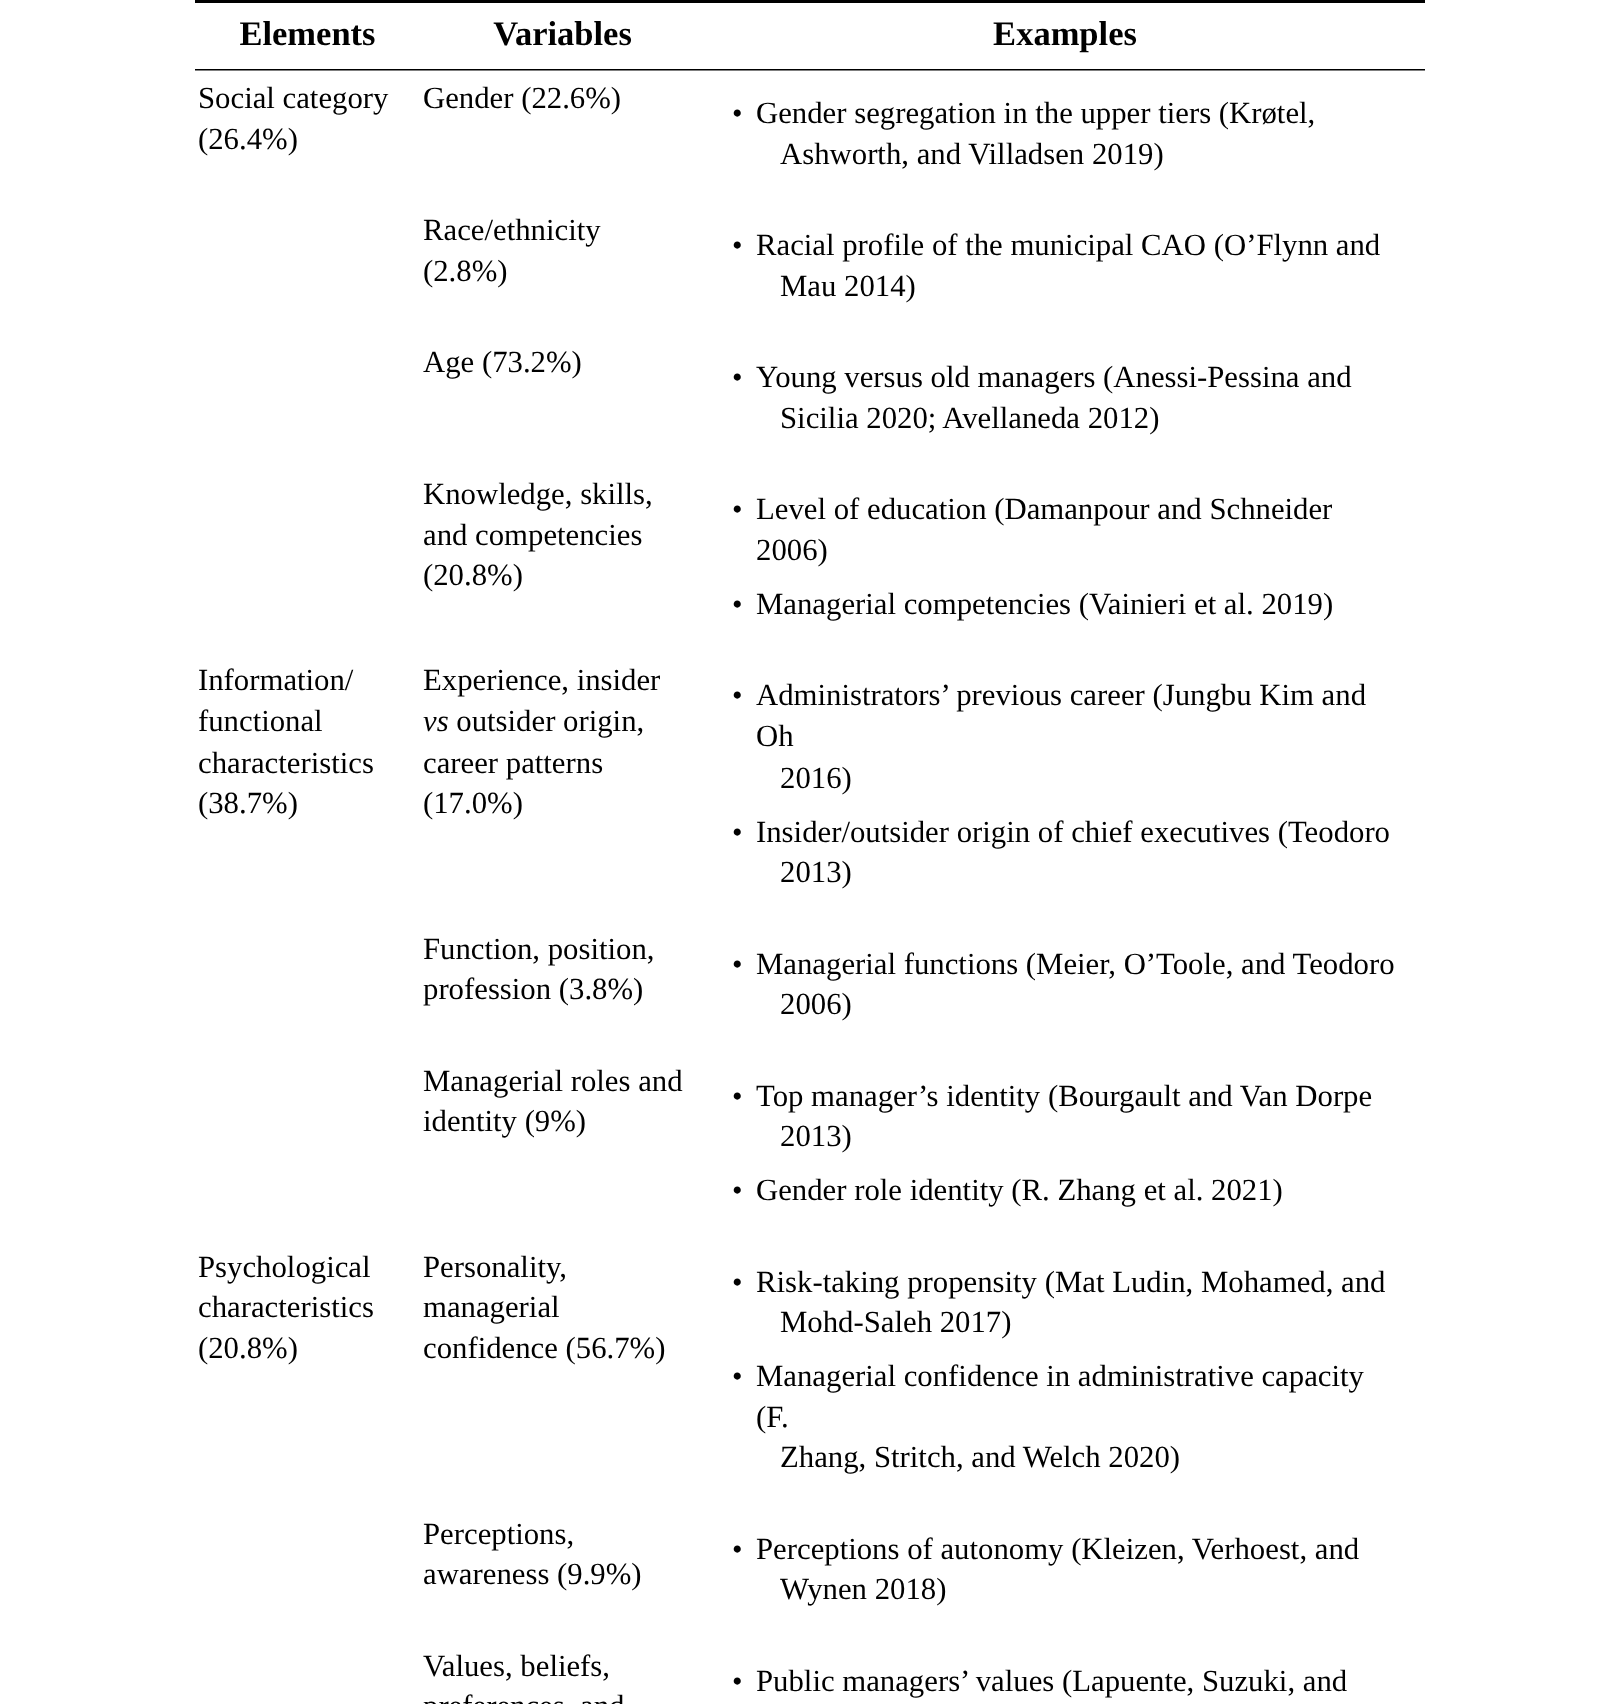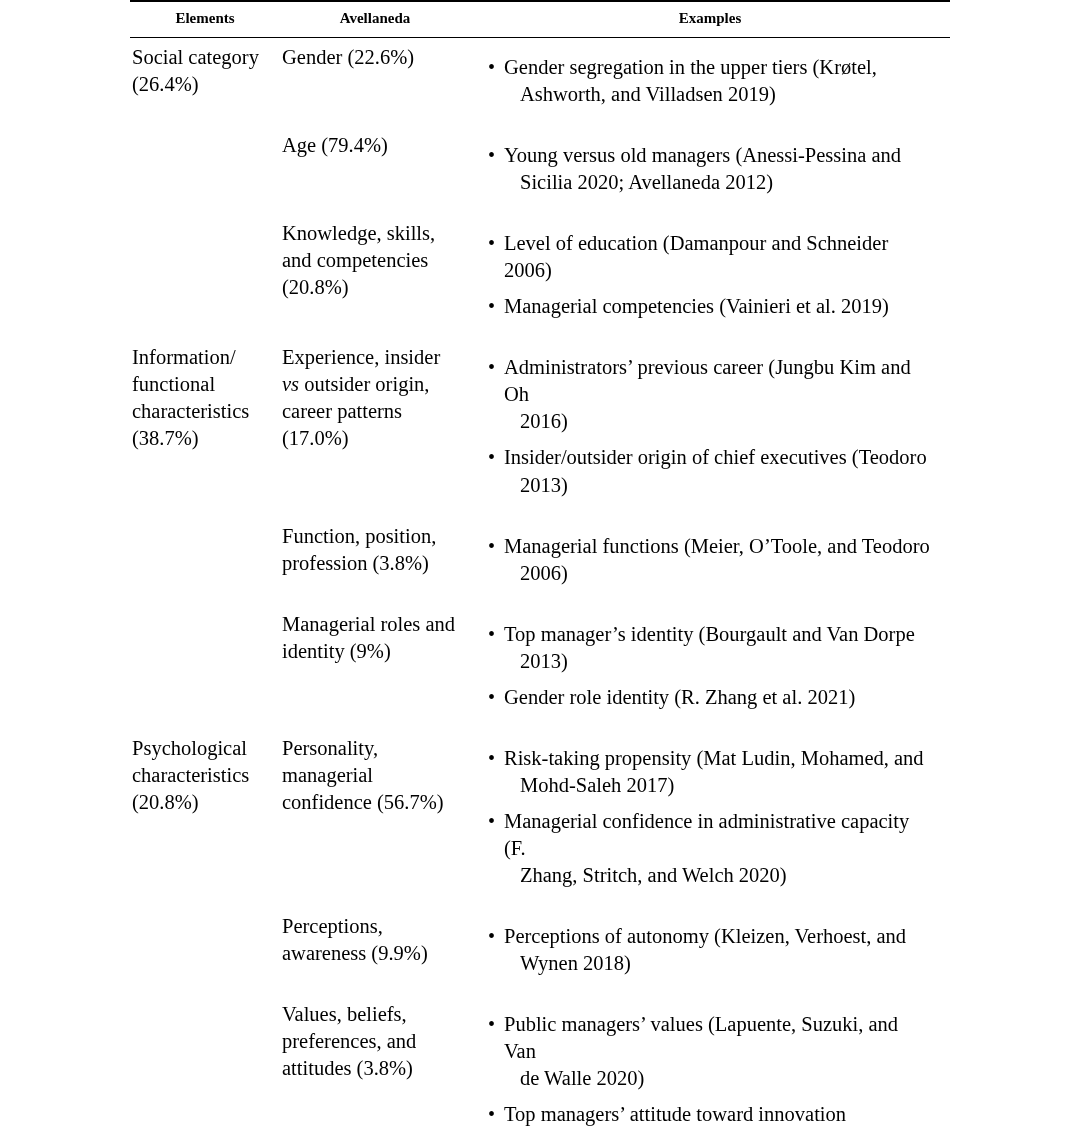--- a/index.html
+++ b/index.html
@@ -23,21 +23,21 @@
     border-collapse: collapse;
     width: 820px;
     margin: 0 0 0 130px;
     table-layout: fixed;
   }
   table.paper-table col.col-elements { width: 150px; }
   table.paper-table col.col-variables { width: 190px; }
   table.paper-table col.col-examples  { width: 480px; }
 
   thead th {
-    font-size: 15px;
+    font-size: 23px;
     font-weight: bold;
     text-align: center;
     padding: 8px 6px 10px 6px;
     vertical-align: middle;
     border-top: 2.5px solid #000;
     border-bottom: 1.2px solid #000;
   }
   tbody td {
     font-size: 20.5px;
     line-height: 1.32;
@@ -93,37 +93,46 @@
 <div class="table-wrap">
   <table class="paper-table">
     <colgroup>
       <col class="col-elements">
       <col class="col-variables">
       <col class="col-examples">
     </colgroup>
     <thead>
       <tr>
         <th>Elements</th>
-        <th>Avellaneda</th>
+        <th>Variables</th>
         <th>Examples</th>
       </tr>
     </thead>
     <tbody id="table-body">
         <tr>
           <td class="elements-cell">Social category (26.4%)</td>
           <td class="variables-cell">Gender (22.6%)</td>
           <td class="examples-cell">
             <ul class="bullet-list">
               <li><span>Gender segregation in the upper tiers (Krøtel,</span><span class="cont">Ashworth, and Villadsen 2019)</span></li>
             </ul>
           </td>
         </tr>
         <tr>
           <td class="elements-cell"></td>
-          <td class="variables-cell">Age (79.4%)</td>
+          <td class="variables-cell">Race/ethnicity (2.8%)</td>
+          <td class="examples-cell">
+            <ul class="bullet-list">
+              <li><span>Racial profile of the municipal CAO (O’Flynn and</span><span class="cont">Mau 2014)</span></li>
+            </ul>
+          </td>
+        </tr>
+        <tr>
+          <td class="elements-cell"></td>
+          <td class="variables-cell">Age (73.2%)</td>
           <td class="examples-cell">
             <ul class="bullet-list">
               <li><span>Young versus old managers (Anessi-Pessina and</span><span class="cont">Sicilia 2020; Avellaneda 2012)</span></li>
             </ul>
           </td>
         </tr>
         <tr>
           <td class="elements-cell"></td>
           <td class="variables-cell">Knowledge, skills, and competencies (20.8%)</td>
           <td class="examples-cell">

